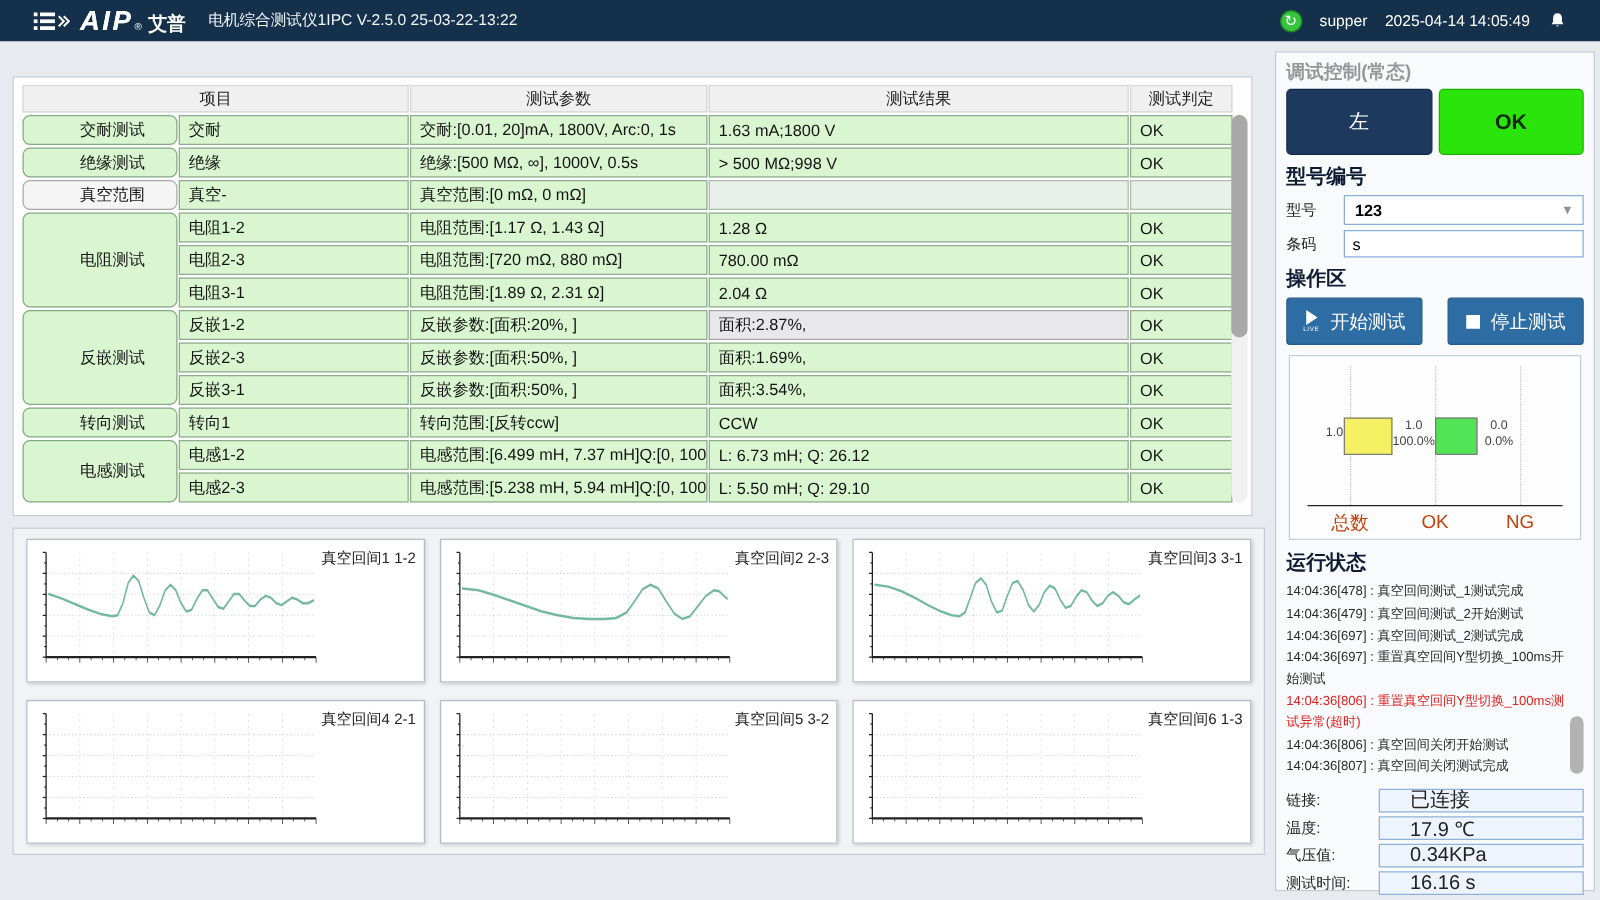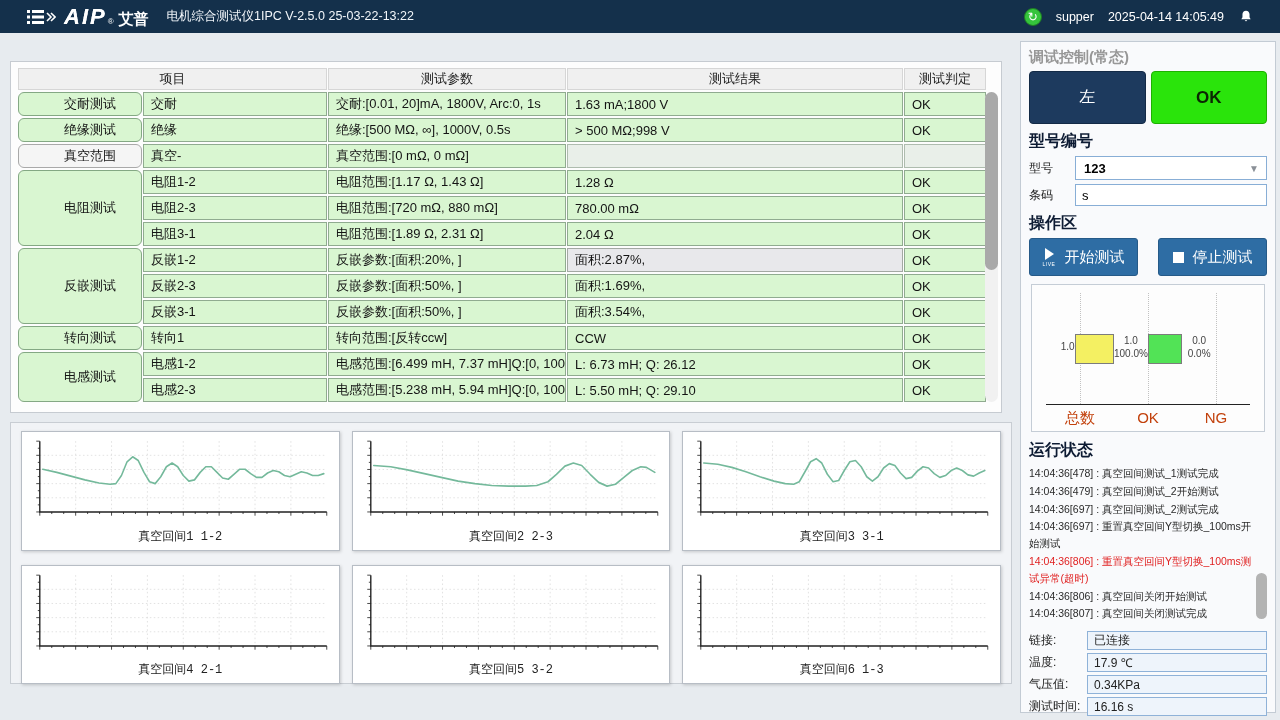--- a/index.html
+++ b/index.html
@@ -37,21 +37,21 @@
   .test-table td.empty { background:#e9efe9; border-color:#aebcae; }
   .test-table td.sel { background:#e8e8eb; border-color:#a3a8a3; }
   .col-grp{width:124px}.col-name{width:184px}.col-par{width:238px}.col-res{width:336px}.col-jdg{width:82px}
   .vscroll { position:absolute; top:30px; right:3px; bottom:10px; width:13px; background:#f1f1f1; border-radius:7px; }
   .vscroll .thumb { position:absolute; top:0; left:0; width:13px; height:178px; background:#a9a9a9; border-radius:7px; }
 
   
   .charts-card { margin-top:9px; width:1002px; height:262px; background:#f1f3f6; border:1px solid #c8cdd3;
                  padding:8px 10px; display:grid; grid-template-columns:repeat(3,1fr); gap:14px 12px; }
   .chart-card { background:#fff; border:1px solid #b7bdc5; box-shadow:1px 1px 3px rgba(0,0,0,.18);
-                display:flex; flex-direction:column; padding:5px 6px 2px;font-family:Liberation Mono, monospace; }
+                display:flex; flex-direction:row; padding:5px 6px 2px; }
   .chart-plot { flex:1; min-height:0; }
   .chart-title { text-align:center; font-size:12px; color:#222; padding:1px 0 3px; }
 
   
   .sidebar { width:260px; background:#f9fafc; border:1px solid #c3cbd4; height:672px; padding:4px 8px 8px; }
   .debug-title { font-size:15px; font-weight:bold; color:#979797; margin:2px 0 4px; }
   .debug-btns { display:flex; gap:5px; }
   .btn-left { flex:1; height:53px; background:#1d3a5e; border:1px solid #132a46; border-radius:4px;
               color:#fff; font-size:16px; display:flex; align-items:center; justify-content:center; cursor:pointer; }
   .btn-ok { flex:1; height:53px; background:#2ae40b; border:1px solid #1db100; border-radius:4px;
@@ -83,24 +83,24 @@
   .stat-cat { flex:1; text-align:center; font-size:15px; color:#c2410c; }
 
   
   .log-area { position:relative; height:160px; font-size:10.5px; color:#2a2a2a; line-height:1.6; padding-right:14px; overflow:hidden; }
   .log-line { margin-bottom:1px; }
   .log-line.err { color:#e01f1f; }
   .log-scroll { position:absolute; right:0; bottom:6px; width:11px; height:46px; background:#b3b3b3; border-radius:6px; }
 
   
   .stat-fields { margin-top:6px; }
-  .sf-row { display:flex; align-items:center; margin:3px 0; }
+  .sf-row { display:flex; align-items:center; margin:3px 0;gap:16px; }
   .sf-label { width:58px; font-size:12px; color:#222; }
-  .sf-box { flex:1; height:19px; background:#eef4fb; border:1px solid #8fb2d8; font-size:12px; color:#222;
-            display:flex; align-items:center; padding:0 6px; }
+  .sf-box { flex:1; height:19px; background:#eef4fb; border:1px solid #8fb2d8; font-size:16px; color:#222;
+            display:flex; align-items:center; padding:0 24px; }
 </style>
 </head>
 <body>
 
 <header class="topbar">
   <div class="menu-icon">
     <svg width="30" height="20" viewBox="0 0 30 20">
       <rect x="1" y="3" width="3" height="3" fill="#fff"></rect>
         <rect x="6" y="3" width="12" height="3" fill="#fff"></rect>
       <rect x="1" y="8.5" width="3" height="3" fill="#fff"></rect>

